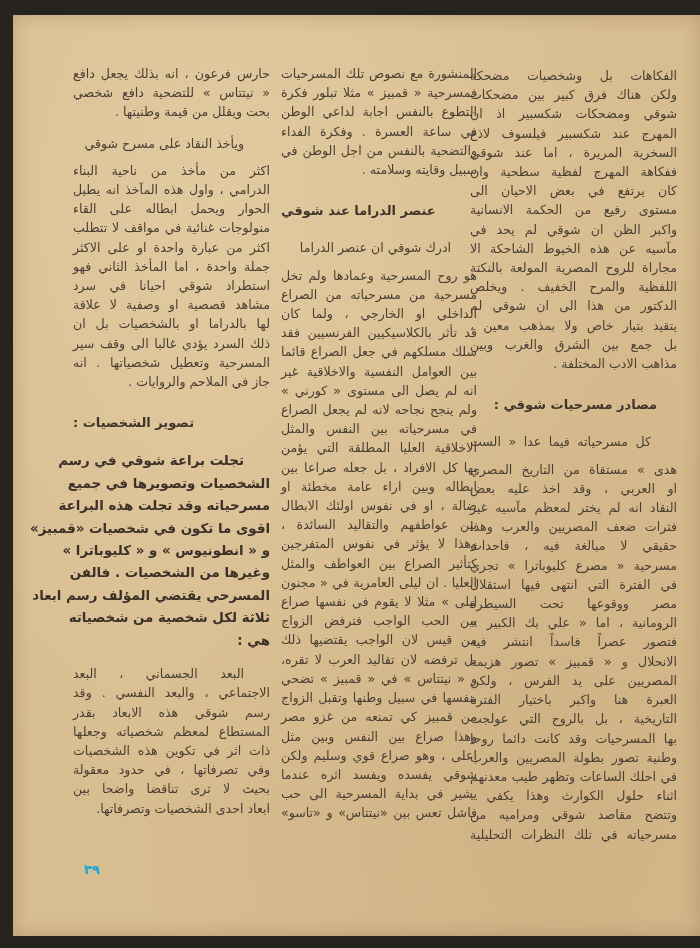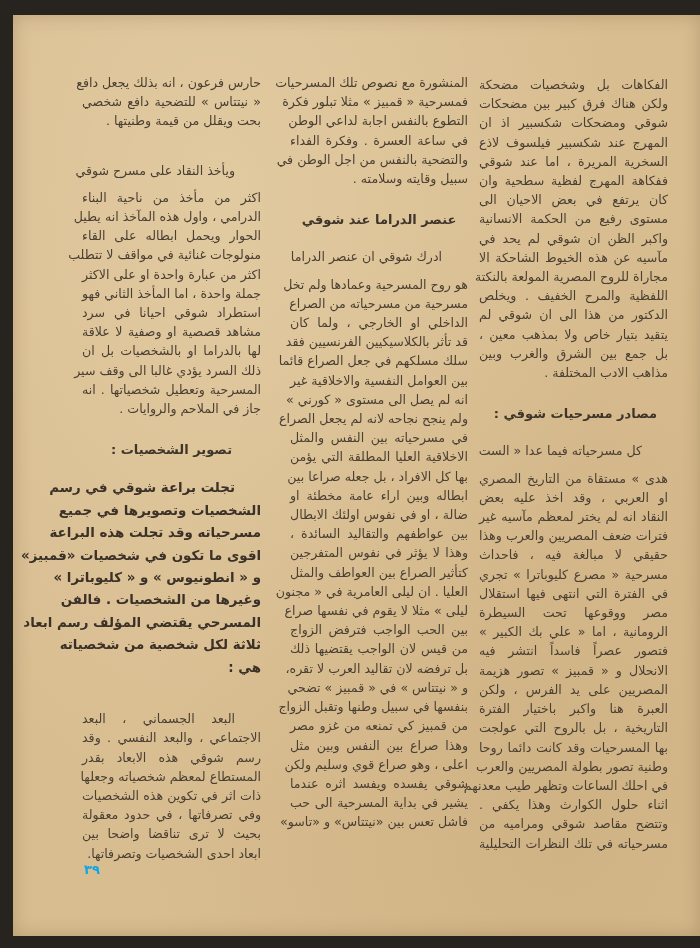--- a/index.html
+++ b/index.html
@@ -22,25 +22,25 @@
     top: 63px;
     direction: rtl;
     text-align: justify;
     color: #4a3f33;
     font-size: 12.6px;
     line-height: 19.2px;
   }
   .col-right  { left: 470px; width: 207px; top: 66px; }
   .col-middle { left: 281px; width: 196px; top: 64px; }
   .col-left   { left: 73px;  width: 197px; top: 64px; }
-  .col p { margin: 9px; }
+  .col p { margin: 0; }
   .line { display: block; white-space: nowrap; text-align: justify; text-align-last: justify; }
   .line.last { text-align-last: right; }
   .heading {
-    display: block; text-align: center; font-weight: bold;
+    display: block; text-align: left; font-weight: bold;
     color: #3f352b; font-size: 13px; margin: 22px 0 18px 0;
   }
   .heading.right-h { text-align: right; padding-right: 20px; }
   .bold-block { font-weight: bold; color: #3b3128; font-size: 13.4px; line-height: 22.4px; }
   .gap { display: block; height: 12px; }
   .gap-s { display: block; height: 8px; }
   .indent { padding-right: 26px; }
   .page-number {
     position: absolute; left: 84px; top: 862px;
     font-size: 13px; font-weight: bold; color: #0ea5e9;

